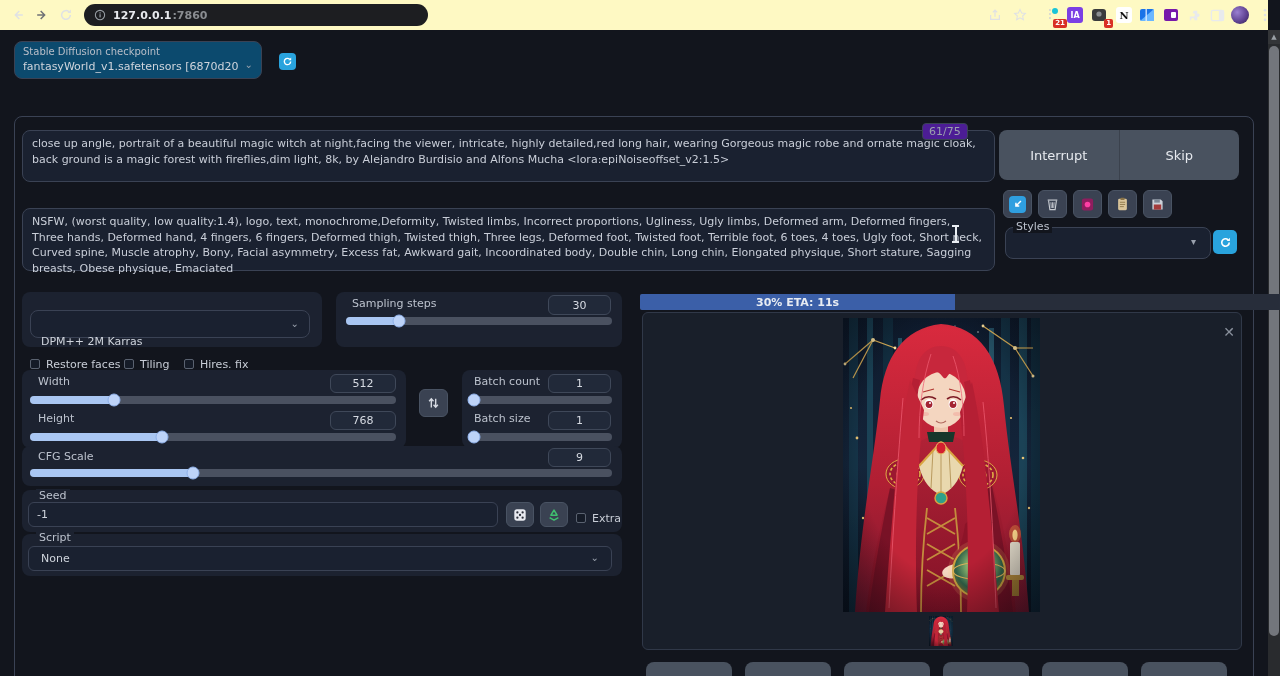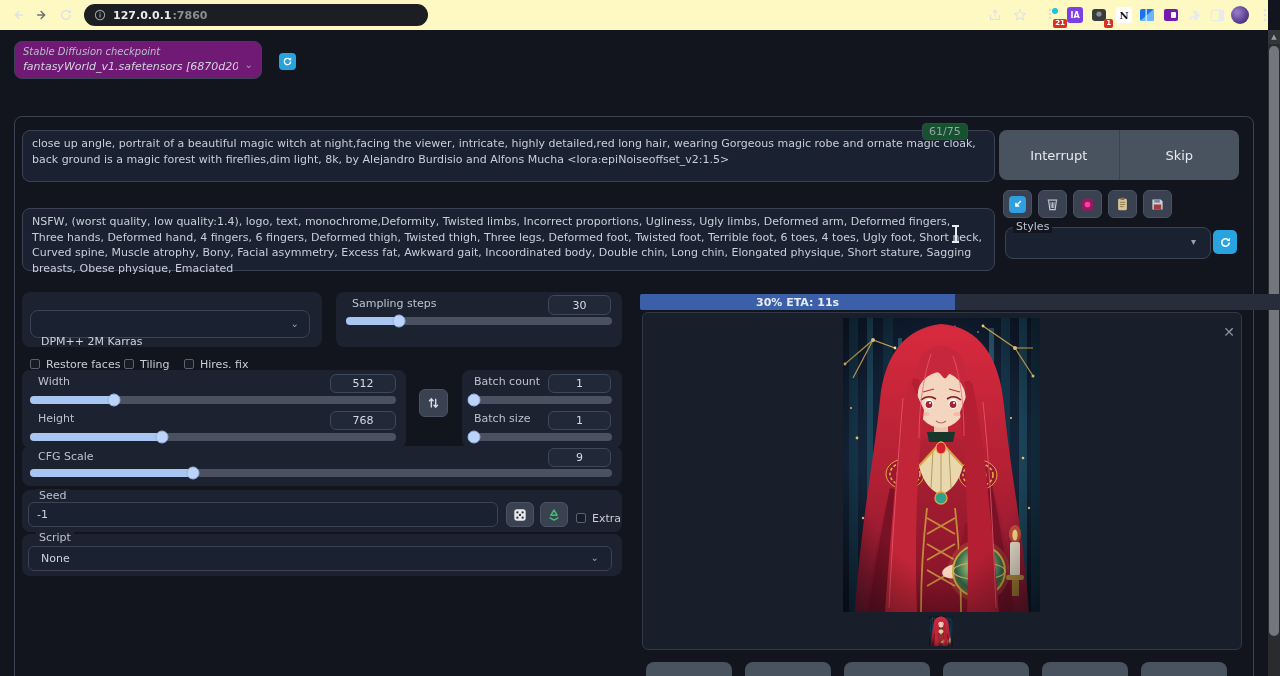--- a/index.html
+++ b/index.html
@@ -352,36 +352,36 @@
           <circle cx="2" cy="8" r="1.5" fill="#dfe1e5"></circle>
           <circle cx="2" cy="13.5" r="1.5" fill="#dfe1e5"></circle>
         </svg>
     </div>
   </div>
 
   <div class="sb-track"></div>
   <div class="sb-up">▲</div>
   <div class="sb-thumb"></div>
 
-  <div class="abs inputbox" style="left:14px; top:41px; width:248px; height:38px; background:#701a75;font-style:italic;">
+  <div class="abs inputbox" style="left:14px; top:41px; width:248px; height:38px; background:#0c4a6e;">
     <div class="abs" style="left:8px; top:4px; color:#b9bec8; font-size:10px;">Stable Diffusion checkpoint</div>
     <div class="abs" style="left:8px; top:18px; width:215px; color:#cfd4dc; font-size:11px; white-space:nowrap; overflow:hidden;">fantasyWorld_v1.safetensors [6870d20fac]</div>
     <div class="abs chev" style="right:8px; top:17px;">⌄</div>
   </div>
   <div class="abs bluebtn" style="left:279px; top:53px; width:17px; height:17px;">
     <svg width="11" height="11" viewBox="0 0 16 16">
         <path d="M12.6 8 a4.6 4.6 0 1 1 -1.4 -3.3" fill="none" stroke="#fff" stroke-width="2"></path>
         <path d="M13.4 2 v4 h-4 z" fill="#fff"></path>
       </svg>
   </div>
 
 
   <div class="container"></div>
 
-  <div class="abs" style="left:922px; top:123px; padding:1px 6px; border:1px solid #3a4254; border-radius:4px; background:#14532d; color:#9aa1ad; font-size:11px; z-index:3;">61/75</div>
+  <div class="abs" style="left:922px; top:123px; padding:1px 6px; border:1px solid #3a4254; border-radius:4px; background:#4c1d95; color:#9aa1ad; font-size:11px; z-index:3;">61/75</div>
 
   <div class="abs inputbox" style="left:22px; top:130px; width:973px; height:52px;">
     <div class="prompt-text">close up angle, portrait of a beautiful magic witch at night,facing the viewer, intricate, highly detailed,red long hair, wearing Gorgeous magic robe and ornate magic cloak, back ground is a magic forest with fireflies,dim light, 8k, by Alejandro Burdisio and Alfons Mucha &lt;lora:epiNoiseoffset_v2:1.5&gt;</div>
   </div>
 
   <div class="abs inputbox" style="left:22px; top:208px; width:973px; height:63px;">
     <div class="prompt-text">NSFW, (worst quality, low quality:1.4), logo, text, monochrome,Deformity, Twisted limbs, Incorrect proportions, Ugliness, Ugly limbs, Deformed arm, Deformed fingers, Three hands, Deformed hand, 4 fingers, 6 fingers, Deformed thigh, Twisted thigh, Three legs, Deformed foot, Twisted foot, Terrible foot, 6 toes, 4 toes, Ugly foot, Short neck, Curved spine, Muscle atrophy, Bony, Facial asymmetry, Excess fat, Awkward gait, Incoordinated body, Double chin, Long chin, Elongated physique, Short stature, Sagging breasts, Obese physique, Emaciated</div>
   </div>
   <div class="ibeam">
       <i></i>

